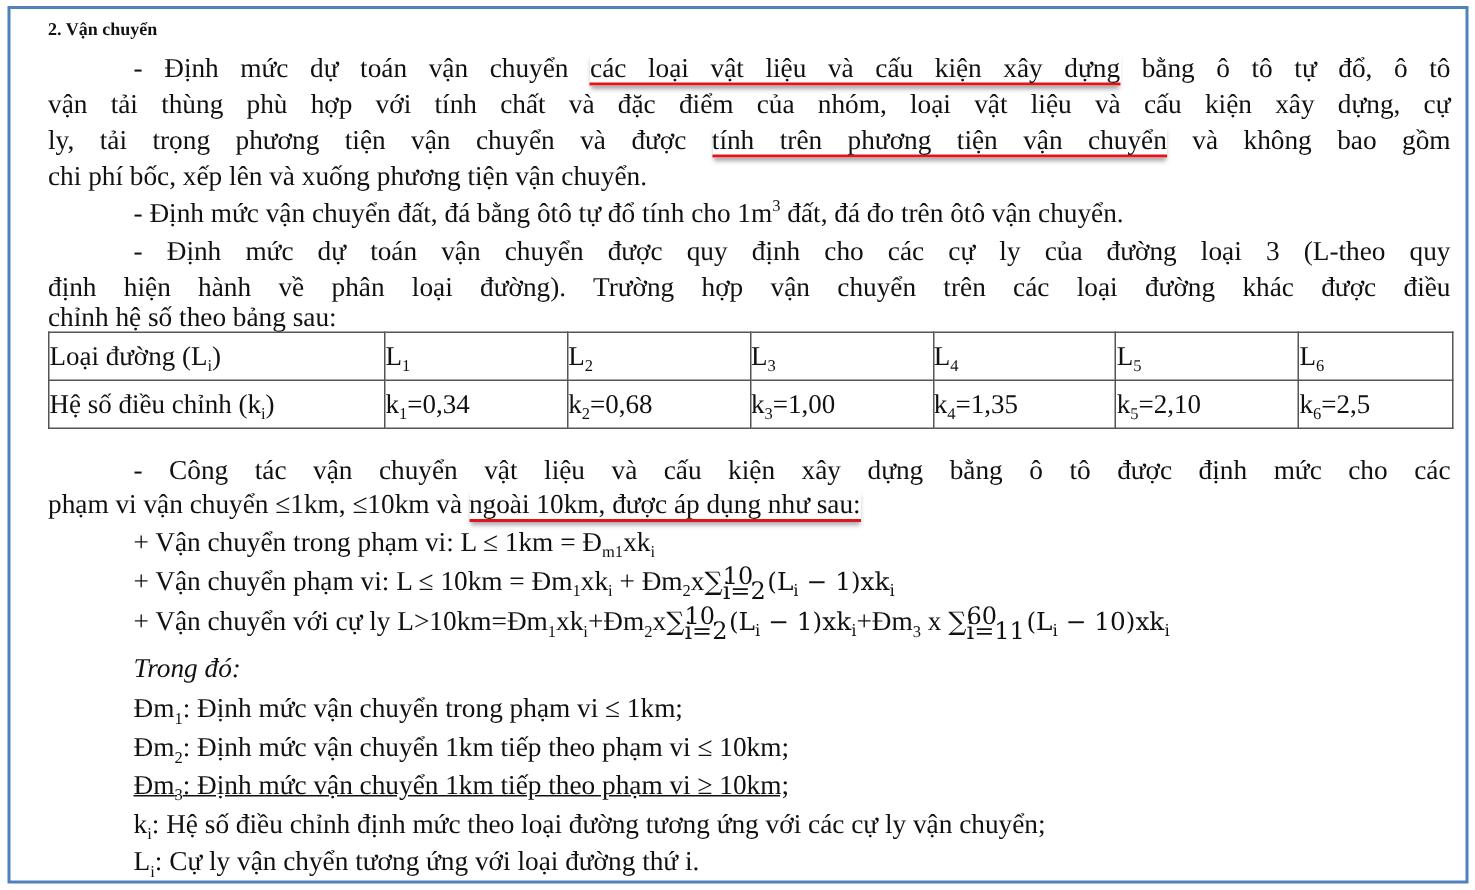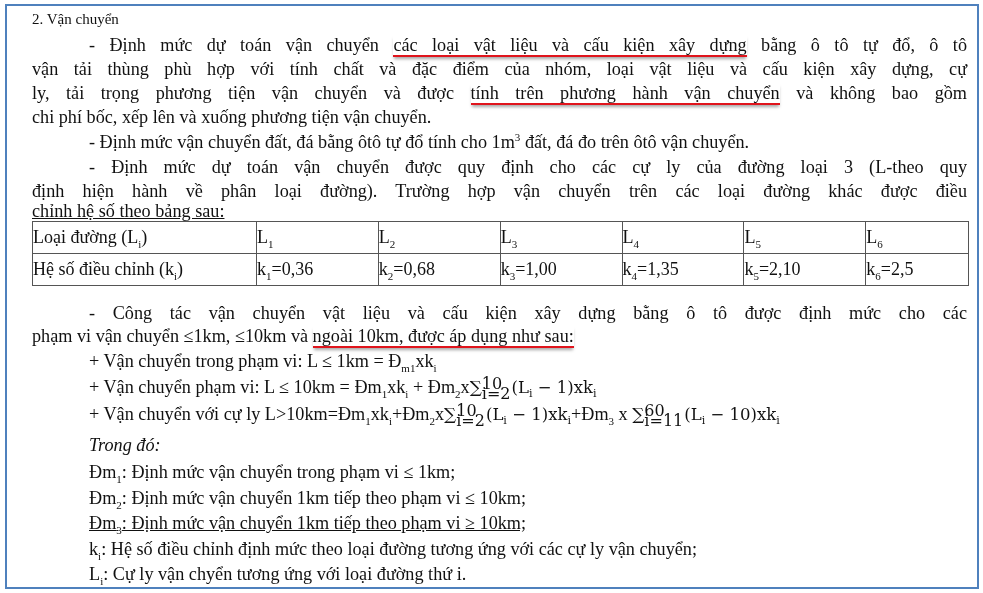--- a/index.html
+++ b/index.html
@@ -2,21 +2,21 @@
 <html><head>
 <meta charset="utf-8">
 <style>
   html, body { margin:0; padding:0; background:#ffffff; }
   body { width:983px; height:593px; position:relative; overflow:hidden;
          font-family:"Liberation Serif", "DejaVu Serif", serif; color:#111; }
   .frame { position:absolute; left:5px; top:4px; width:970px; height:581px;
            border:2px solid #4F81BD; box-sizing:content-box; }
   .line { position:absolute; left:32px; font-size:18.2px; line-height:22px; white-space:nowrap; }
   .just { width:935px; text-align:justify; text-align-last:justify; }
-  .h { font-weight:normal; font-size:15px; }
+  .h { font-weight:bold; font-size:12px; }
   .ul { text-decoration:none; border-bottom:2.5px solid #e0141c; box-shadow:0 3px 3px -1px rgba(0,0,0,0.35); padding-bottom:0px;margin-top:16px; }
   sub, sup { font-size:11px; line-height:0; }
   .it { font-style:italic; }
   table.coef { position:absolute; left:32px; top:221px; width:937px; border-collapse:collapse;
                font-size:18px; }
   table.coef td { border:1px solid #555; text-align:left; height:31px; padding:0; }
   table.coef td.first { width:223px; }
   .math { font-family:"DejaVu Serif", serif; font-size:16.5px; }
   .sigma { font-size:17px; }
   .lim { display:inline-block; vertical-align:middle; line-height:10px; font-size:16px; text-align:left; margin-right:1px;}
@@ -24,43 +24,43 @@
 </style>
 </head>
 <body>
 
 <div class="frame"></div>
 
 <div class="line h" style="top:8px;">2. Vận chuyển</div>
 
 <div class="line" style="top:34px; left:32px; width:935px; text-align:justify; text-align-last:justify; padding-left:57px; box-sizing:border-box;"><span>- Định mức dự toán vận chuyển </span><span class="ul">các loại vật liệu và cấu kiện xây dựng</span><span> bằng ô tô tự đổ, ô tô</span></div>
 <div class="line just" style="top:58px;">vận tải thùng phù hợp với tính chất và đặc điểm của nhóm, loại vật liệu và cấu kiện xây dựng, cự</div>
-<div class="line just" style="top:82px;"><span>ly, tải trọng phương tiện vận chuyển và được </span><span class="ul">tính trên phương hành vận chuyển</span><span> và không bao gồm</span></div>
+<div class="line just" style="top:82px;"><span>ly, tải trọng phương tiện vận chuyển và được </span><span class="ul">tính trên phương tiện vận chuyển</span><span> và không bao gồm</span></div>
 <div class="line" style="top:106px;">chi phí bốc, xếp lên và xuống phương tiện vận chuyển.</div>
 
 <div class="line" style="top:131px; left:89px;"><span>- Định mức vận chuyển đất, đá bằng ôtô tự đổ tính cho 1m</span><sup>3</sup><span> đất, đá đo trên ôtô vận chuyển.</span></div>
 
 <div class="line" style="top:156px; left:32px; width:935px; text-align:justify; text-align-last:justify; padding-left:57px; box-sizing:border-box;">- Định mức dự toán vận chuyển được quy định cho các cự ly của đường loại 3 (L-theo quy</div>
 <div class="line just" style="top:180px;">định hiện hành về phân loại đường). Trường hợp vận chuyển trên các loại đường khác được điều</div>
-<div class="line" style="top:200px;text-decoration:underline;">chỉnh hệ số theo bảng sau:</div>
+<div class="line" style="top:200px;">chỉnh hệ số theo bảng sau:</div>
 
 <table class="coef">
   <tbody>
       <tr>
     <td class="first"><span>Loại đường (L</span><sub>i</sub>)</td>
     <td><span>L</span><sub>1</sub></td>
     <td><span>L</span><sub>2</sub></td>
     <td><span>L</span><sub>3</sub></td>
     <td><span>L</span><sub>4</sub></td>
     <td><span>L</span><sub>5</sub></td>
     <td><span>L</span><sub>6</sub></td>
   </tr>
   <tr>
     <td class="first"><span>Hệ số điều chỉnh (k</span><sub>i</sub>)</td>
-    <td><span>k</span><sub>1</sub><span>=0,36</span></td>
+    <td><span>k</span><sub>1</sub><span>=0,34</span></td>
     <td><span>k</span><sub>2</sub><span>=0,68</span></td>
     <td><span>k</span><sub>3</sub><span>=1,00</span></td>
     <td><span>k</span><sub>4</sub><span>=1,35</span></td>
     <td><span>k</span><sub>5</sub><span>=2,10</span></td>
     <td><span>k</span><sub>6</sub><span>=2,5</span></td>
   </tr>
 </tbody>
   </table>
 
 <div class="line" style="top:302px; left:32px; width:935px; text-align:justify; text-align-last:justify; padding-left:57px; box-sizing:border-box;">- Công tác vận chuyển vật liệu và cấu kiện xây dựng bằng ô tô được định mức cho các</div>

